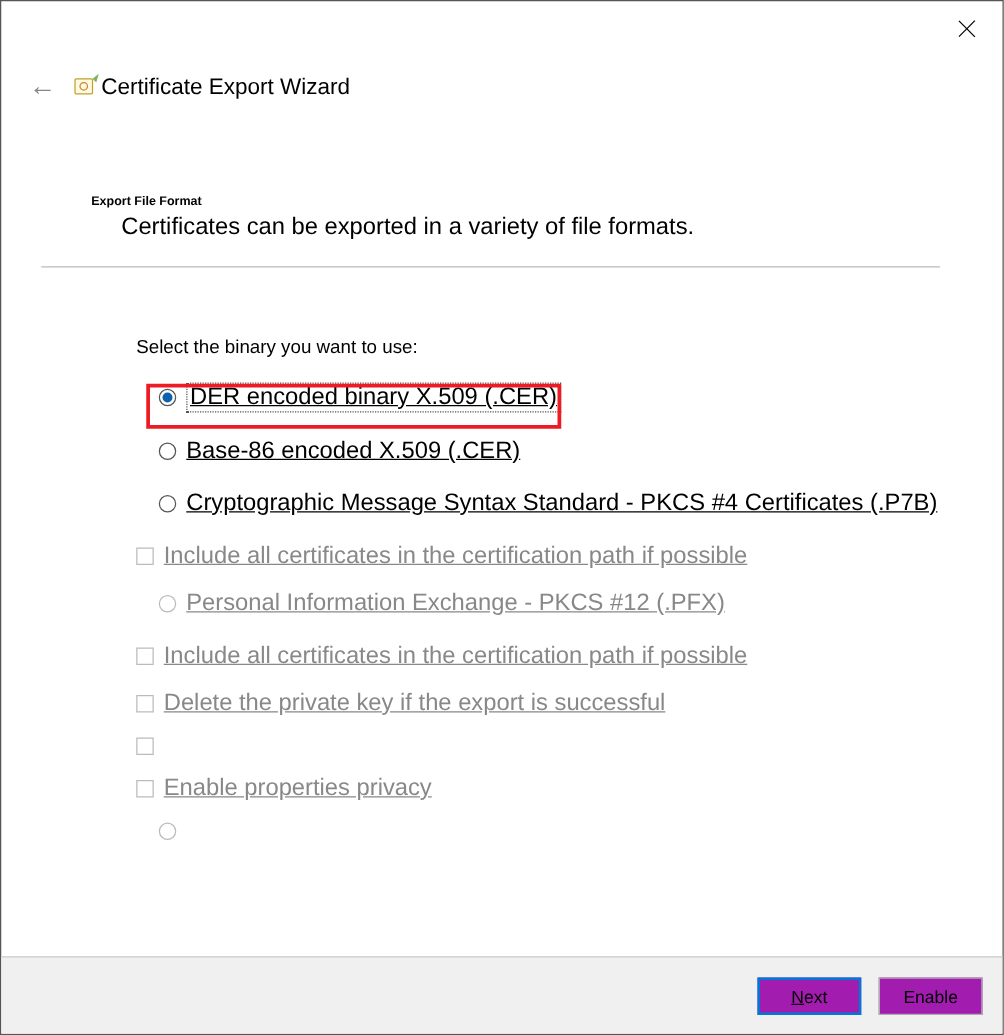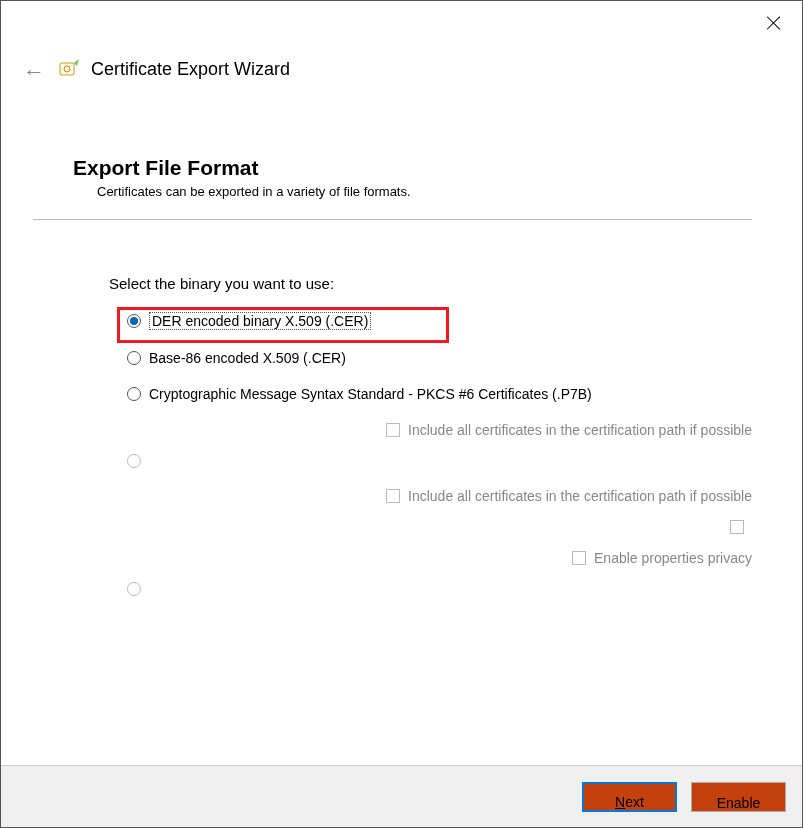--- a/index.html
+++ b/index.html
@@ -53,33 +53,32 @@
       color: #888; cursor: pointer;
       font-size: 22px;
       line-height: 1;
     }
     .header-icon {
       margin-left: 12px;
       width: 24px; height: 24px;
       display:inline-block;
     }
     .header-title {
-      margin-left: 10px;
       font-size: 18px;
       color: #000;
     }
 
     .content {
       position: absolute;
       top: 155px;
       left: 72px;
       right: 50px;
     }
-    .subtitle { font-weight: bold; font-size: 21px; }
-    .subdesc  { margin-left: 24px; margin-top: 4px; font-size: 13px;}
+    .subtitle { font-weight: bold; font-size: 10px; }
+    .subdesc  { margin-left: 24px; margin-top: 4px; font-size: 19px;}
     hr.sep {
       margin-top: 20px;
       border: none;
       border-top: 1px solid #bbb;
       margin-left: -40px;
     }
 
     .options {
       margin-top: 55px;
       margin-left: 36px;
@@ -99,26 +98,26 @@
     }
     .radio.checked::after {
       content: "";
       position: absolute;
       top: 2px; left: 2px;
       width: 8px; height: 8px;
       background: #0a64ad;
       border-radius: 50%;
     }
     .radio.disabled { border-color: #bbb; }
-    .label { font-size: 14px; }
+    .label { font-size: 19px; text-decoration: underline; }
     .label.disabled { color: #888; }
 
     .checkbox-row {
       display:flex; align-items:center;
-      margin-bottom: 16px; justify-content: flex-end;
+      margin-bottom: 16px;
     }
     .checkbox {
       width: 14px; height: 14px;
       border: 1px solid #bbb;
       margin-right: 8px; flex-shrink:0;
     }
 
     .highlight {
       border: 3px solid #ed1c24;
       position: absolute;
@@ -132,25 +131,25 @@
     .footer {
       position: absolute;
       bottom: 0; left: 0; right: 0;
       height: 62px;
       border-top: 1px solid #ccc;
       background: #f0f0f0;
       display: flex; justify-content: flex-end; align-items: center;
       padding-right: 16px; gap: 14px;
     }
     .btn {
-      width: 95px; height: 30px;
-      background: #c2410c;
+      width: 83px; height: 30px;
+      background: #a21caf;
       border: 1px solid #adadad;
       font-size: 14px;
-      display:flex; align-items:flex-end; justify-content:center;
+      display:flex; align-items:center; justify-content:center;
       cursor: pointer;
     }
     .btn.primary { border: 2px solid #0078d7; }
     .under { text-decoration: underline; }
     .btn-label > .under { text-decoration: underline; }
   </style>
 </head>
 <body>
 
 <div class="titlebar">
@@ -182,33 +181,38 @@
       <span class="label focus-box">DER encoded binary X.509 (.CER)</span>
     </div>
 
     <div class="radio-row">
       <div class="radio"></div>
       <span class="label">Base-86 encoded X.509 (.CER)</span>
     </div>
 
     <div class="radio-row">
       <div class="radio"></div>
-      <span class="label">Cryptographic Message Syntax Standard - PKCS #6 Certificates (.P7B)</span>
+      <span class="label">Cryptographic Message Syntax Standard - PKCS #4 Certificates (.P7B)</span>
     </div>
     <div class="checkbox-row">
       <div class="checkbox"></div>
       <span class="label disabled">Include all certificates in the certification path if possible</span>
     </div>
 
     <div class="radio-row">
       <div class="radio disabled"></div>
+      <span class="label disabled">Personal Information Exchange - PKCS #12 (.PFX)</span>
     </div>
     <div class="checkbox-row">
       <div class="checkbox"></div>
       <span class="label disabled">Include all certificates in the certification path if possible</span>
+    </div>
+    <div class="checkbox-row">
+      <div class="checkbox"></div>
+      <span class="label disabled">Delete the private key if the export is successful</span>
     </div>
     <div class="checkbox-row">
       <div class="checkbox"></div>
     </div>
     <div class="checkbox-row">
       <div class="checkbox"></div>
       <span class="label disabled">Enable properties privacy</span>
     </div>
 
     <div class="radio-row">

